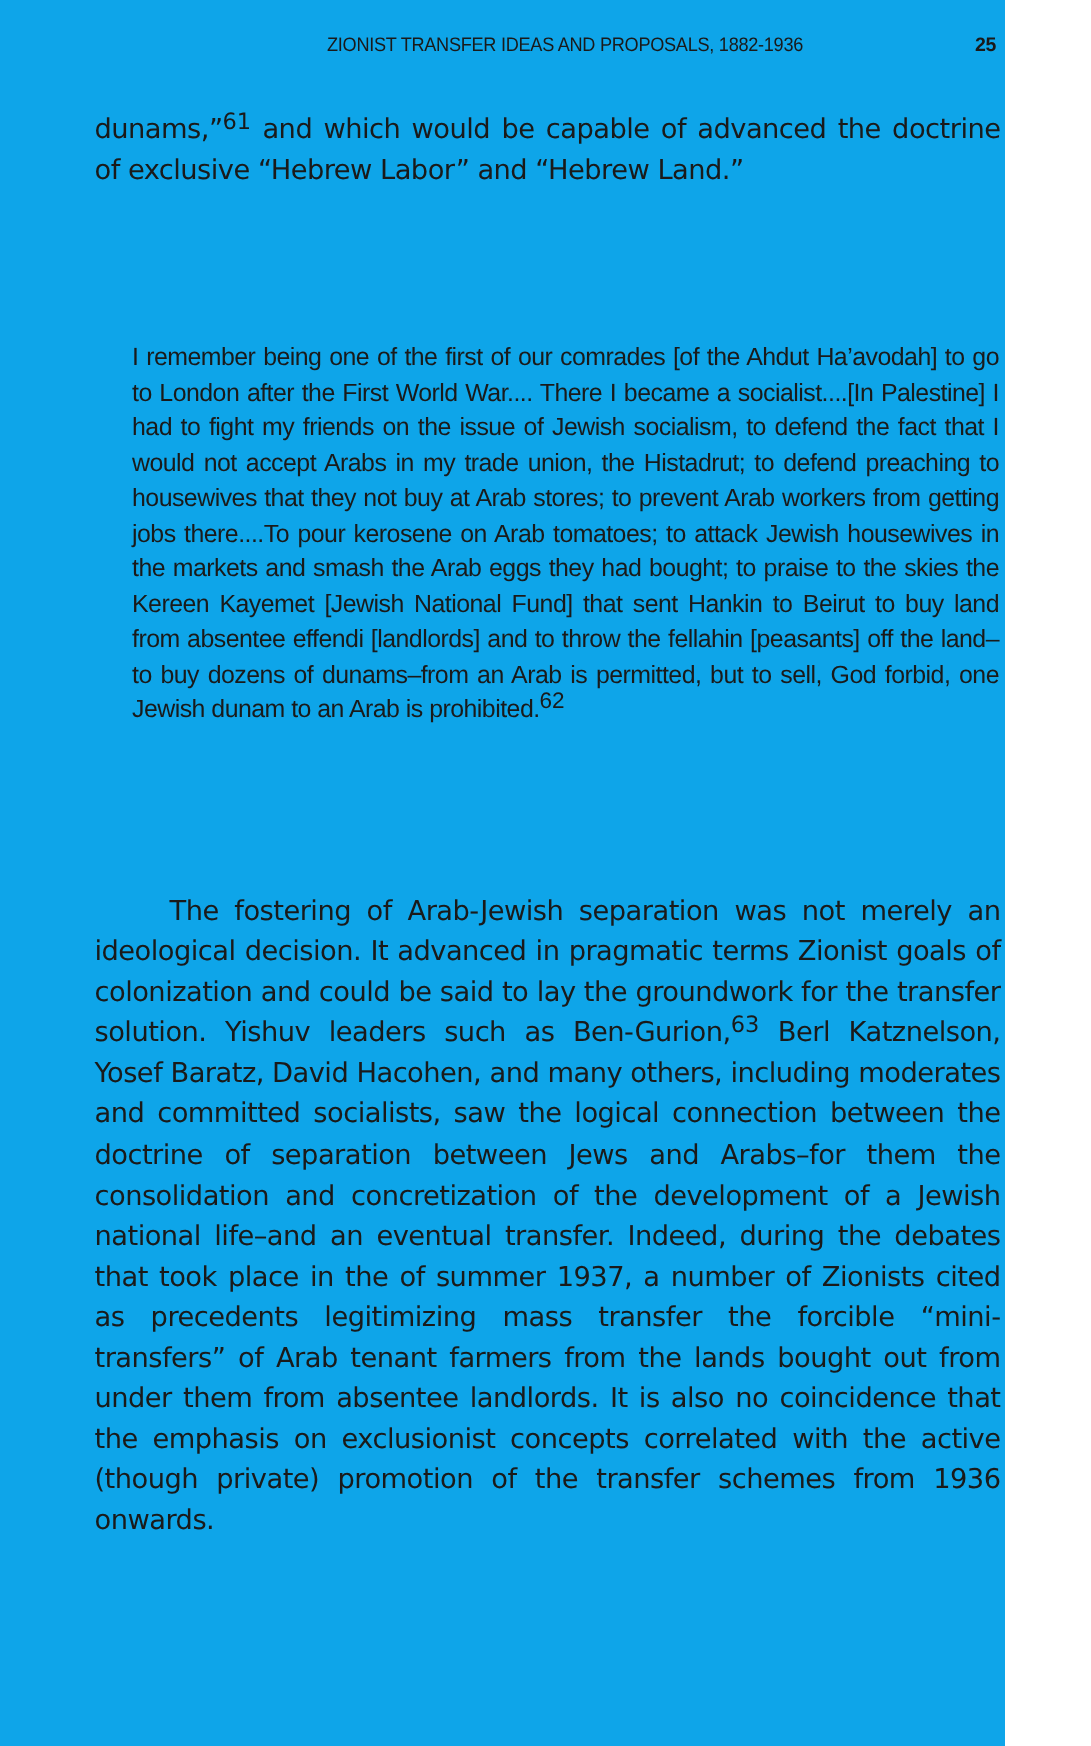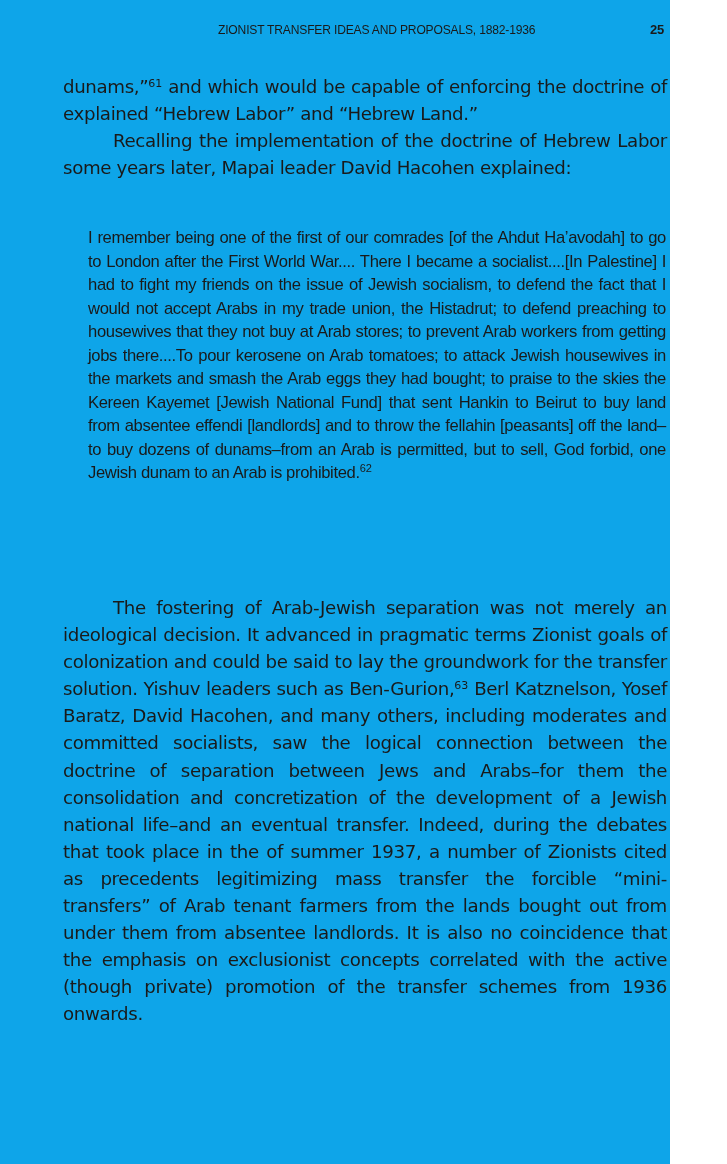--- a/index.html
+++ b/index.html
@@ -19,35 +19,34 @@
   }
   .body-text p { margin: 0; }
   .indent { text-indent: 50px; }
   .p1 { top: 73px; }
   .blockquote {
     position: absolute; left: 88px; top: 226px; width: 578px;
     font-family: Liberation Sans, sans-serif; font-size: 16.6px; line-height: 23.5px;
     text-align: justify; letter-spacing: -0.35px; color: #1a1a1a;
   }
   .p3 { top: 594px; }
-  sup.fn { font-size: 11px; vertical-align: 6px; line-height: 0; letter-spacing: 0; }
+  sup.fn { font-size: 15px; vertical-align: 6px; line-height: 0; letter-spacing: 0; }
 </style>
 </head>
 <body>
 
 <div class="page">
 
   <div class="running-head">
     <span class="rh-title">ZIONIST TRANSFER IDEAS AND PROPOSALS, 1882-1936</span>
     <span class="rh-page">25</span>
   </div>
 
   <div class="body-text p1">
-    <p><span>dunams,”</span><sup class="fn">61</sup><span> and which would be capable of enforcing the doctrine of explained “Hebrew Labor” and “Hebrew Land.”</span></p>
-    <p class="indent">Recalling the implementation of the doctrine of Hebrew Labor some years later, Mapai leader David Hacohen explained:</p>
+    <p><span>dunams,”</span><sup class="fn">61</sup><span> and which would be capable of advanced the doctrine of exclusive “Hebrew Labor” and “Hebrew Land.”</span></p>
   </div>
 
   <div class="blockquote">
     <span>I remember being one of the first of our comrades [of the Ahdut Ha’avodah] to go to London after the First World War.... There I became a socialist....[In Palestine] I had to fight my friends on the issue of Jewish socialism, to defend the fact that I would not accept Arabs in my trade union, the Histadrut; to defend preaching to housewives that they not buy at Arab stores; to prevent Arab workers from getting jobs there....To pour kerosene on Arab tomatoes; to attack Jewish housewives in the markets and smash the Arab eggs they had bought; to praise to the skies the Kereen Kayemet [Jewish National Fund] that sent Hankin to Beirut to buy land from absentee effendi [landlords] and to throw the fellahin [peasants] off the land–to buy dozens of dunams–from an Arab is permitted, but to sell, God forbid, one Jewish dunam to an Arab is prohibited.</span><sup class="fn">62</sup>
   </div>
 
   <div class="body-text p3">
     <p class="indent"><span>The fostering of Arab-Jewish separation was not merely an ideological decision.  It advanced in pragmatic terms Zionist goals of colonization and could be said to lay the groundwork for the transfer solution.  Yishuv leaders such as Ben-Gurion,</span><sup class="fn">63</sup><span>  Berl Katznelson, Yosef Baratz, David Hacohen, and many others, including moderates and committed socialists, saw the logical connection between the doctrine of separation between Jews and Arabs–for them the consolidation and concretization of the development of a Jewish national life–and an eventual transfer.  Indeed, during the debates that took place in the of summer 1937, a number of Zionists cited as precedents legitimizing mass transfer the forcible “mini-transfers” of Arab tenant farmers from the lands bought out from under them from absentee landlords.  It is also no coincidence that the emphasis on exclusionist concepts correlated with the active (though private)  promotion of the transfer schemes from 1936 onwards.</span></p>
   </div>
 

